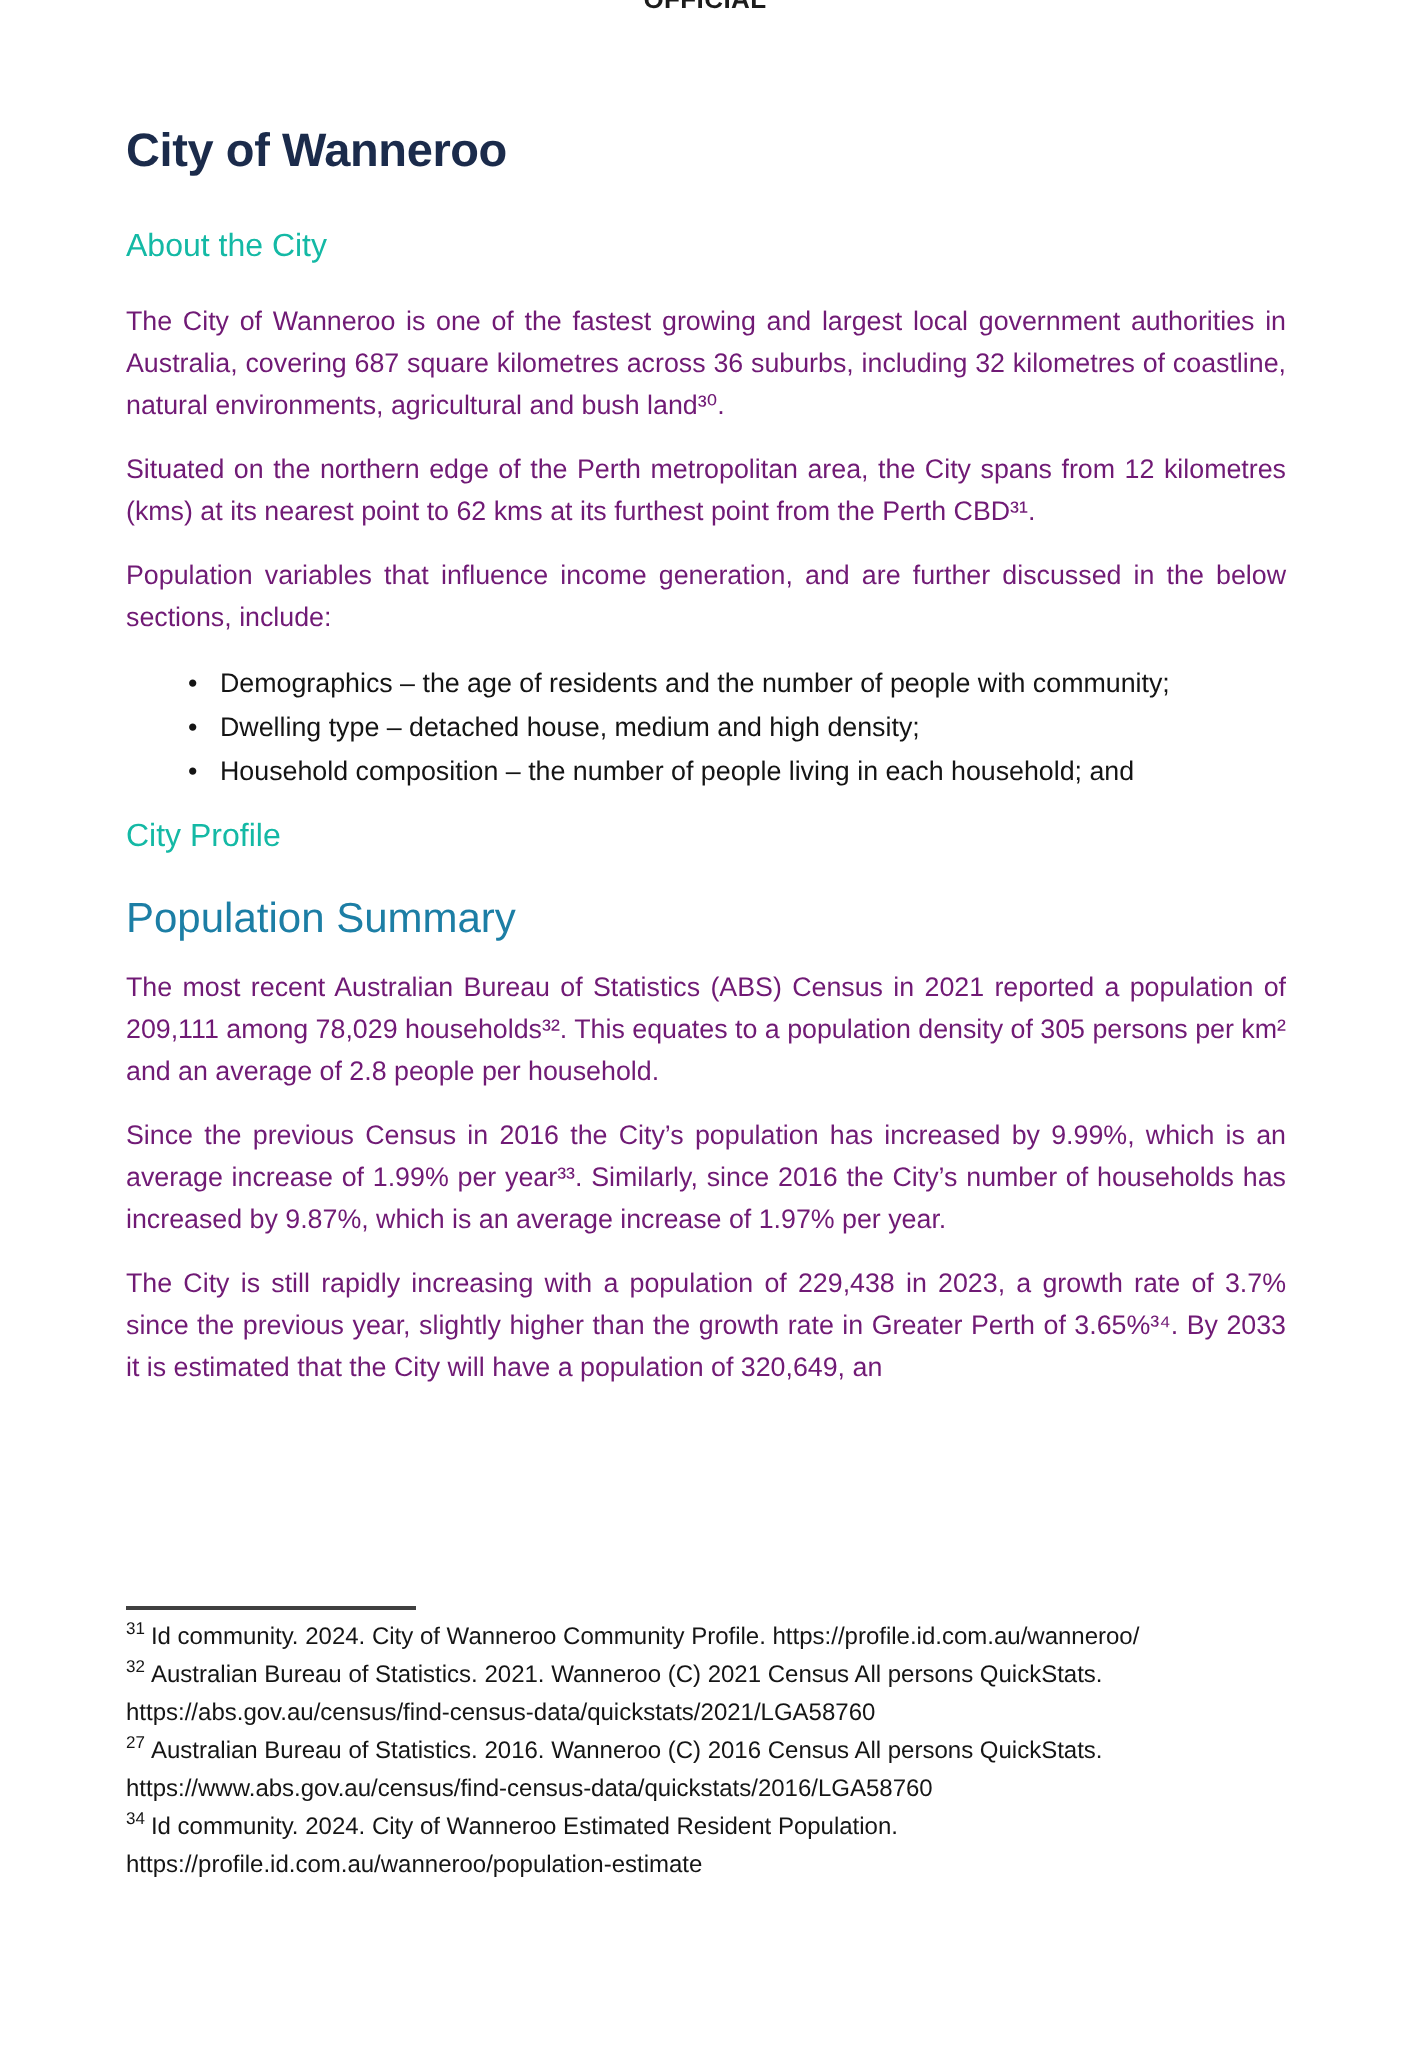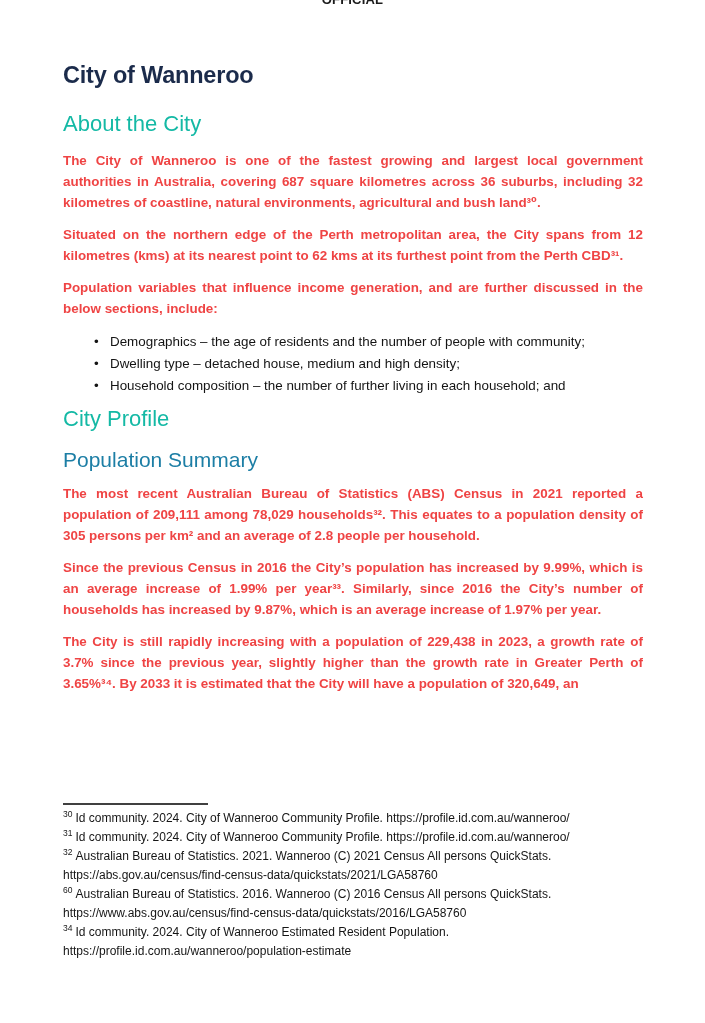--- a/index.html
+++ b/index.html
@@ -36,40 +36,39 @@
   h1.doc-title {
     margin: 53px 0 0 0;
     font-size: 23.5px;
     line-height: 27px;
     font-weight: 700;
     letter-spacing: -0.2px;
     color: var(--title-navy, #1B2B4B);
   }
   h2.teal {
     margin: 23px 0 0 0;
-    font-size: 22px;
+    font-size: 16px;
     line-height: 24px;
     font-weight: 400;
     color: var(--heading-teal, #14B9A5);
   }
   h2.teal.profile { margin-top: 10px; }
   h3.blue {
     margin: 18px 0 0 0;
     font-size: 21px;
     line-height: 21px;
     font-weight: 400;
     color: var(--subheading-blue, #1C7EA5);
   }
   p.body {
     margin: 11px 0 0 0;
     font-size: 13.4px;
     line-height: 21px;
     text-align: justify;
-    color: #ef4444;
-    font-weight: bold;
+    color: #701a75;
   }
   p.body.first { margin-top: 14px; }
   p.body.first-pop { margin-top: 13px; }
   ul.bullets {
     list-style: none;
     margin: 12px 0 0 0;
     padding: 0 0 0 47px;
   }
   ul.bullets li {
     position: relative;
@@ -120,42 +119,39 @@
     <h1 class="doc-title">City of Wanneroo</h1>
 
     <h2 class="teal">About the City</h2>
     <p class="body first">The City of Wanneroo is one of the fastest growing and largest local government authorities in Australia, covering 687 square kilometres across 36 suburbs, including 32 kilometres of coastline, natural environments, agricultural and bush land³⁰.</p>
     <p class="body">Situated on the northern edge of the Perth metropolitan area, the City spans from 12 kilometres (kms) at its nearest point to 62 kms at its furthest point from the Perth CBD³¹.</p>
     <p class="body">Population variables that influence income generation, and are further discussed in the below sections, include:</p>
 
     <ul class="bullets">
       <li>Demographics – the age of residents and the number of people with community;</li>
       <li>Dwelling type – detached house, medium and high density;</li>
-      <li>Household composition – the number of further living in each household; and</li>
+      <li>Household composition – the number of people living in each household; and</li>
     </ul>
 
     <h2 class="teal profile">City Profile</h2>
     <h3 class="blue">Population Summary</h3>
     <p class="body first-pop">The most recent Australian Bureau of Statistics (ABS) Census in 2021 reported a population of 209,111 among 78,029 households³². This equates to a population density of 305 persons per km² and an average of 2.8 people per household.</p>
     <p class="body">Since the previous Census in 2016 the City’s population has increased by 9.99%, which is an average increase of 1.99% per year³³. Similarly, since 2016 the City’s number of households has increased by 9.87%, which is an average increase of 1.97% per year.</p>
     <p class="body">The City is still rapidly increasing with a population of 229,438 in 2023, a growth rate of 3.7% since the previous year, slightly higher than the growth rate in Greater Perth of 3.65%³⁴. By 2033 it is estimated that the City will have a population of 320,649, an</p>
   </main>
 
   <footer class="footnotes">
     <div class="fn-rule"></div>
     <div class="footnote">
-      <sup>30</sup><span>Id community. 2024. City of Wanneroo Community Profile. https://profile.id.com.au/wanneroo/</span>
-    </div>
-    <div class="footnote">
       <sup>31</sup><span>Id community. 2024. City of Wanneroo Community Profile. https://profile.id.com.au/wanneroo/</span>
     </div>
     <div class="footnote">
       <sup>32</sup><span>Australian Bureau of Statistics. 2021. Wanneroo (C) 2021 Census All persons QuickStats. https://abs.gov.au/census/find-census-data/quickstats/2021/LGA58760</span>
     </div>
     <div class="footnote">
-      <sup>60</sup><span>Australian Bureau of Statistics. 2016. Wanneroo (C) 2016 Census All persons QuickStats. https://www.abs.gov.au/census/find-census-data/quickstats/2016/LGA58760</span>
+      <sup>27</sup><span>Australian Bureau of Statistics. 2016. Wanneroo (C) 2016 Census All persons QuickStats. https://www.abs.gov.au/census/find-census-data/quickstats/2016/LGA58760</span>
     </div>
     <div class="footnote">
       <sup>34</sup><span>Id community. 2024. City of Wanneroo Estimated Resident Population. https://profile.id.com.au/wanneroo/population-estimate</span>
     </div>
   </footer>
 
 </div>
 
 </body></html>

